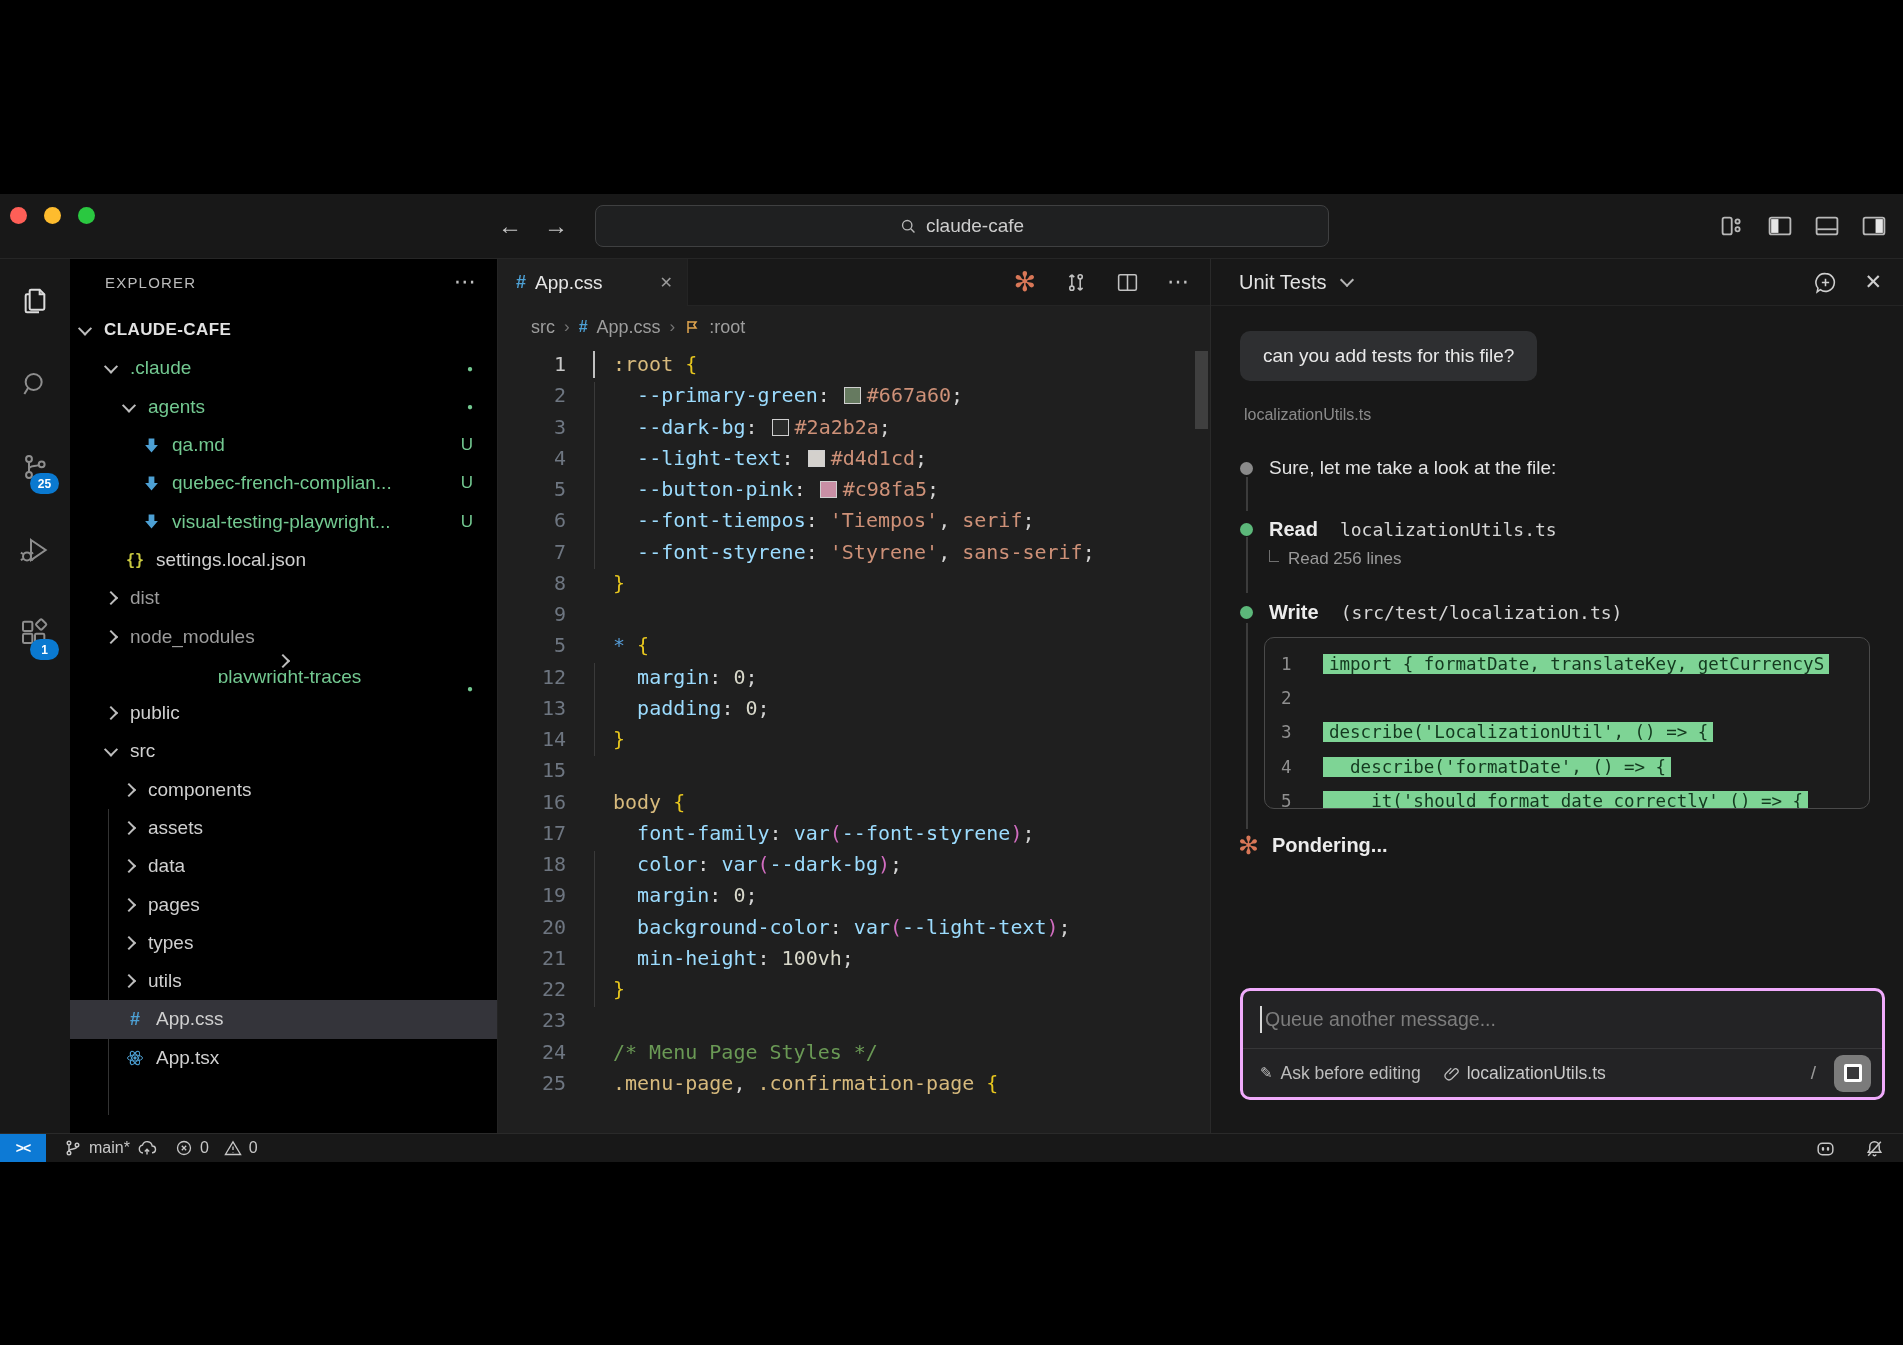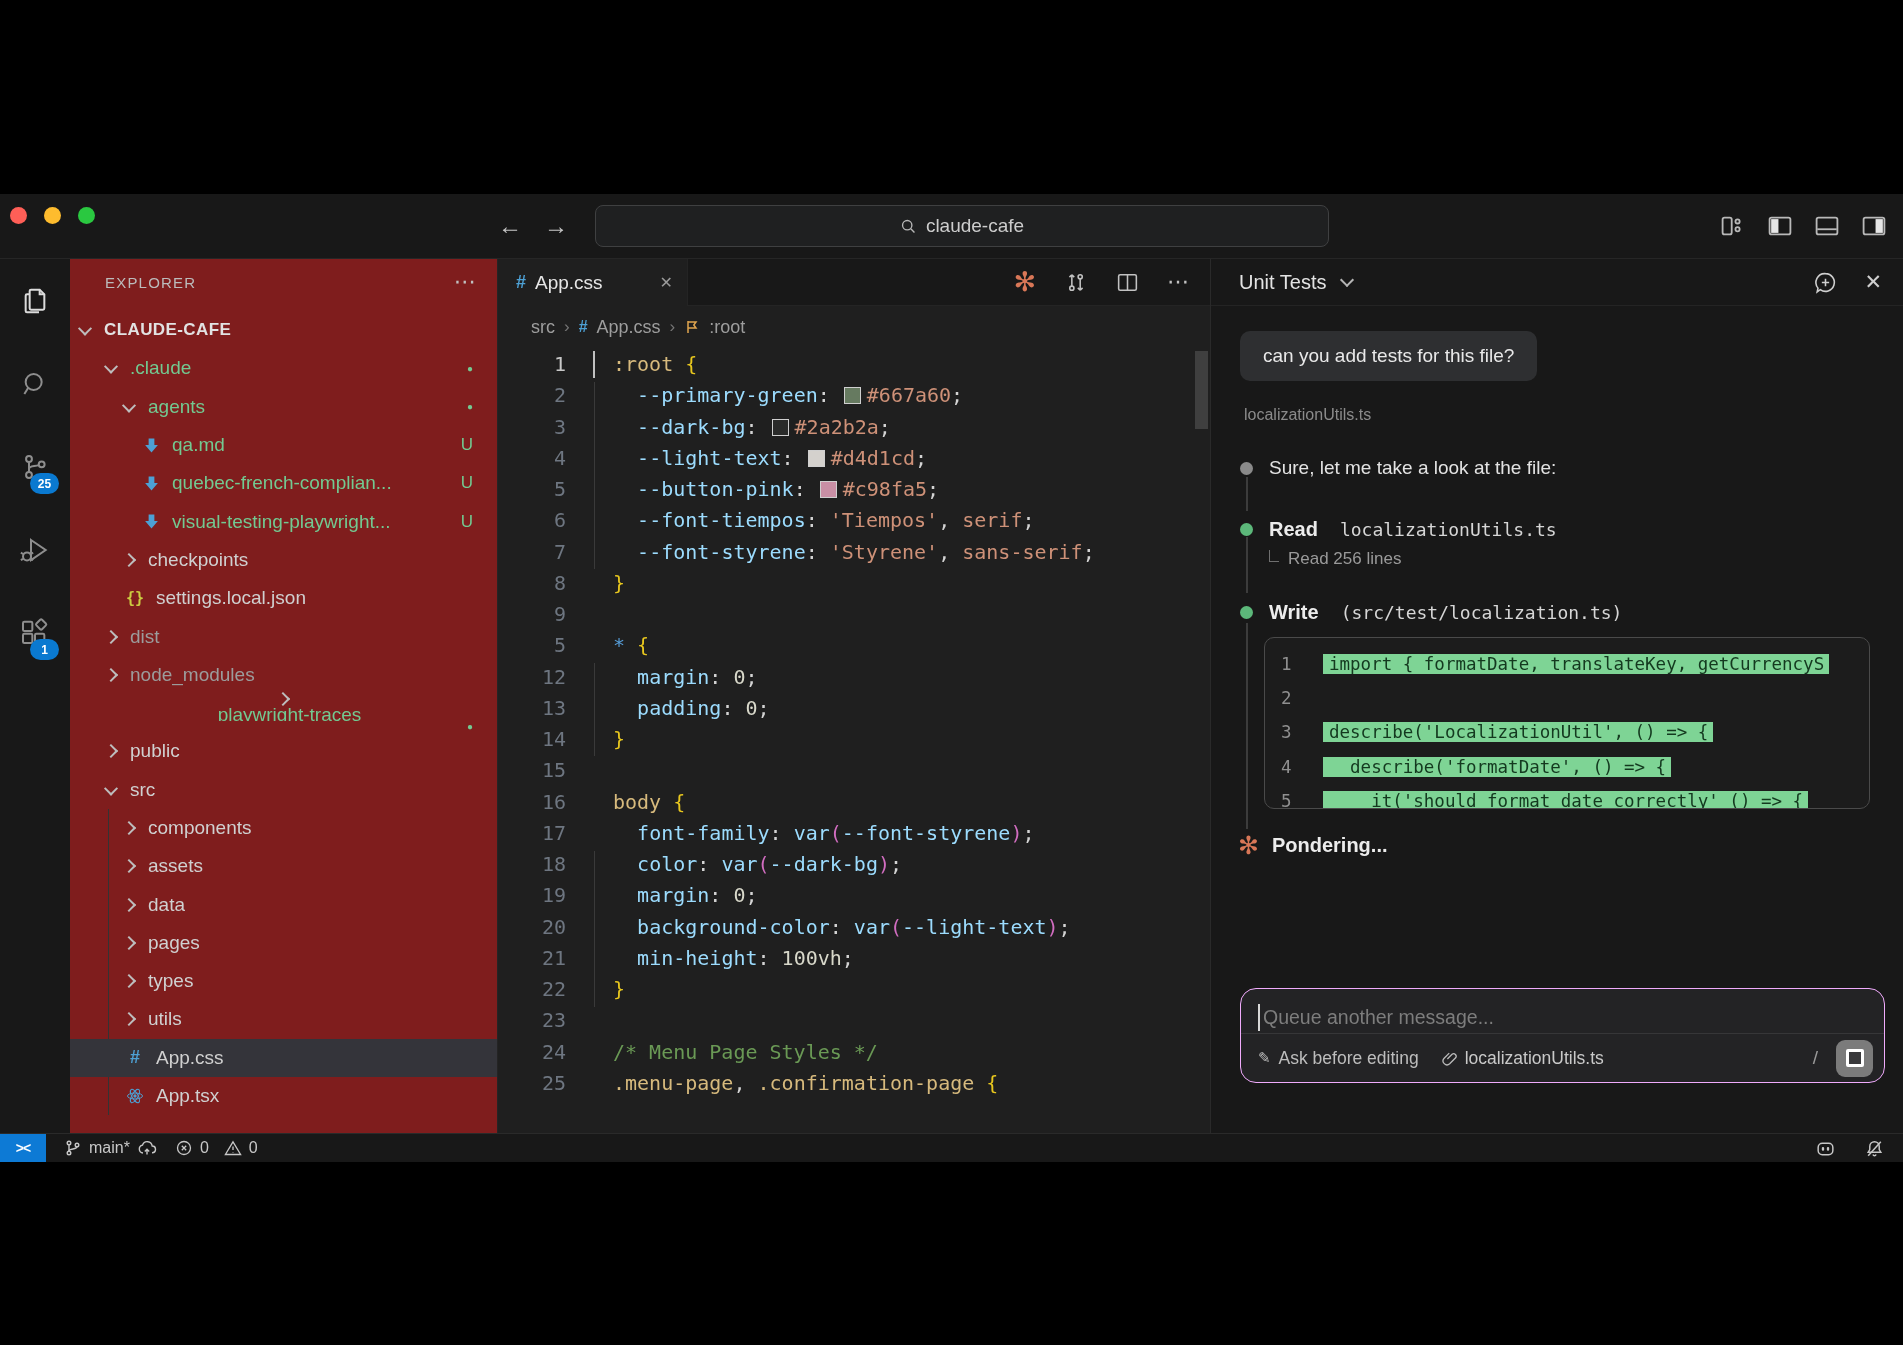--- a/index.html
+++ b/index.html
@@ -19,21 +19,21 @@
 
   
   .activitybar{position:absolute;left:0;top:65px;width:70px;height:874px;border-right:1px solid #242424;
                display:flex;flex-direction:column;align-items:center;}
   .abitem{position:relative;width:70px;height:83px;display:flex;align-items:center;justify-content:center;color:#8e8e8e;}
   .abitem.active{color:#dcdcdc;}
   .abbadge{position:absolute;right:11px;bottom:14px;min-width:21px;height:21px;border-radius:11px;background:#0a79d0;
            color:#fff;font-size:12px;font-weight:bold;display:flex;align-items:center;justify-content:center;padding:0 4px;}
 
   
-  .sidebar{position:absolute;left:70px;top:65px;width:427px;height:874px;background:#7f1d1d;}
+  .sidebar{position:absolute;left:70px;top:65px;width:427px;height:874px;background:#000000;}
   .sbheader{height:46px;display:flex;align-items:center;padding:0 20px 0 35px;color:#bcbcbc;font-size:15px;letter-spacing:1.2px;}
   .sbmore{margin-left:auto;color:#c0c0c0;font-size:22px;}
   .tree{position:absolute;left:0;top:52px;right:0;}
   .trow{display:flex;align-items:center;height:38.3px;font-size:19px;padding-right:24px;position:relative;}
   .trow.selected{background:#34343a;}
   .chev{display:inline-block;width:8px;height:8px;border-right:2px solid #bdbdbd;border-bottom:2px solid #bdbdbd;
         flex:none;margin-right:14px;}
   .chev.right{transform:rotate(-45deg);}
   .chev.down{transform:rotate(45deg) translate(-1px,-1px);}
   .ficon{width:22px;display:flex;justify-content:center;align-items:center;margin-right:10px;flex:none;}
@@ -95,22 +95,22 @@
   .diffblock{position:absolute;left:53px;top:378px;width:606px;height:172px;background:#1c1c1c;
              border:1.5px solid #4a4a4a;border-radius:10px;overflow:hidden;box-sizing:border-box;
              font-family:"DejaVu Sans Mono",monospace;font-size:17.5px;padding-top:9px;}
   .dline{display:flex;height:34.2px;align-items:center;}
   .dnum{width:42px;padding-left:16px;color:#8f8f8f;flex:none;}
   .dtext{flex:1;overflow:hidden;white-space:pre;}
   .dhl{background:#7ed495;color:#14391f;padding:3px 5px 4px 6px;white-space:pre;}
   .pondering{position:absolute;left:27px;top:574px;display:flex;align-items:center;gap:13px;}
   .pstar{color:#d97757;font-size:25px;line-height:1;}
   .ptext{color:#ececec;font-size:20px;font-weight:600;}
-  .inputbox{position:absolute;left:29px;top:729px;width:645px;height:95px;background:#232325;
-            border:1px solid #f0abfc;border-radius:16px;box-sizing:border-box;}
+  .inputbox{position:absolute;left:29px;top:729px;width:645px;height:112px;background:#232325;
+            border:3px solid #f0abfc;border-radius:10px;box-sizing:border-box;}
   .iph{position:absolute;left:17px;top:15px;display:flex;align-items:center;color:#7d7d7d;font-size:19.5px;}
   .caret{width:2px;height:27px;background:#d8d8d8;margin-right:3px;}
   .ifooter{position:absolute;left:0;right:0;bottom:0;height:48px;border-top:1px solid #363638;display:flex;
            align-items:center;padding:0 11px 0 17px;color:#bdbdbd;font-size:17.5px;}
   .fmode{display:flex;align-items:center;gap:8px;}
   .ffile{display:flex;align-items:center;gap:7px;margin-left:22px;color:#c9c9c9;}
   .fslash{margin-left:auto;color:#9a9a9a;font-size:19px;}
   .stopbtn{width:37px;height:37px;border-radius:9px;background:#7b7b7b;display:flex;align-items:center;
            justify-content:center;margin-left:18px;}
   .stopbtn .sq{width:12px;height:12px;border:3px solid #fff;background:#39393b;border-radius:2px;}
@@ -248,24 +248,20 @@
             <span class="tbadge u">U</span>
           </div>
           <div class="trow" style="padding-left: 70px;">
             <span class="ficon">
               <svg width="17" height="17" viewBox="0 0 16 16">
                 <path d="M5.3 1.5h5.4v6h3.3L8 14.5 2 7.5h3.3z" fill="#4da0d4"></path>
               </svg>
             </span>
             <span class="tlabel c-green">visual-testing-playwright...</span>
             <span class="tbadge u">U</span>
-          </div>
-          <div class="trow" style="padding-left: 54px;">
-            <span class="chev right"></span>
-            <span class="tlabel c-white">checkpoints</span>
           </div>
           <div class="trow" style="padding-left: 54px;">
             <span class="ficon">
               <span style="color:#cbcb41;font-family:'DejaVu Sans Mono',monospace;font-size:15px;font-weight:bold">{}</span>
             </span>
             <span class="tlabel c-white">settings.local.json</span>
           </div>
           <div class="trow" style="padding-left: 36px;">
             <span class="chev right"></span>
             <span class="tlabel c-gray">dist</span>

